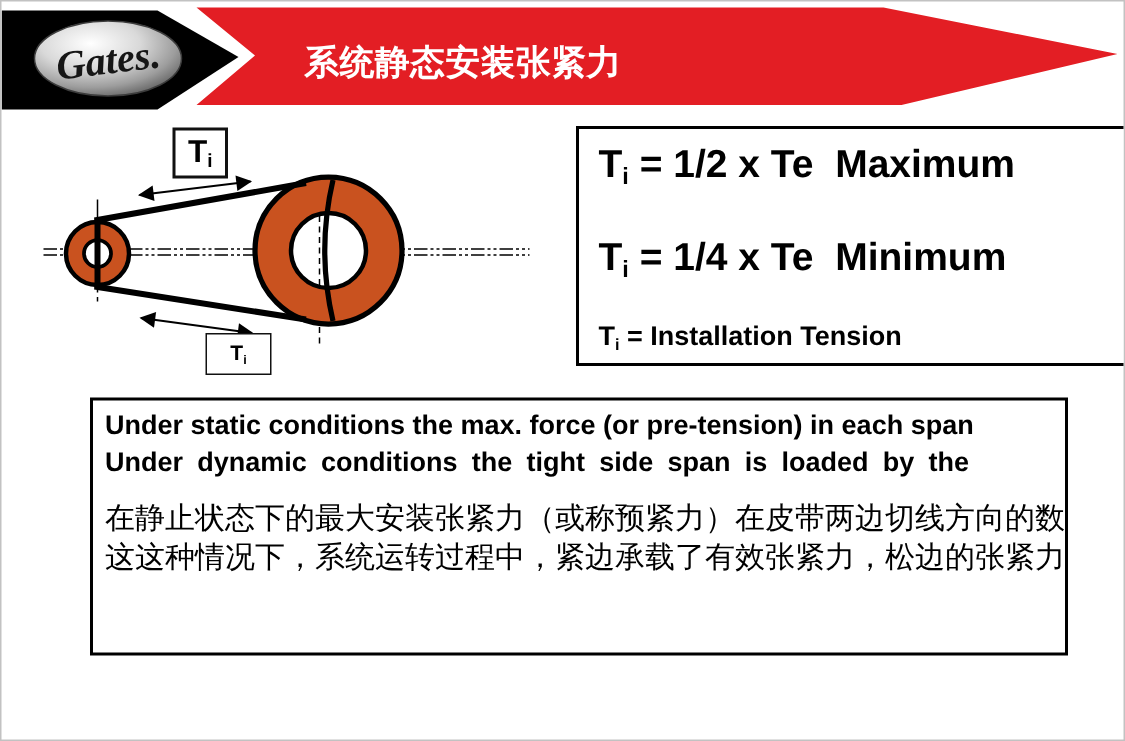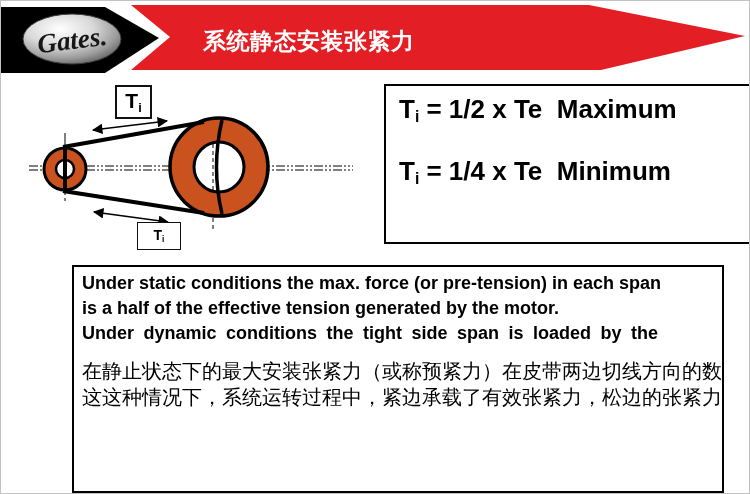--- a/index.html
+++ b/index.html
@@ -45,23 +45,23 @@
     border:2px solid #000;box-sizing:border-box;background:#fff;
   }
   .fline{position:absolute;left:13px;font-weight:bold;white-space:pre;}
   .fline span, .fline sub{white-space:pre;}
   .fline-1{top:8px;font-size:26px;}
   .fline-2{top:70px;font-size:26px;}
   .fline-3{top:128px;font-size:18px;}
 
   
   .info-box{
-    position:absolute;left:59px;top:264px;width:652px;height:228px;
+    position:absolute;left:59px;top:264px;width:652px;height:172px;
     border:2px solid #000;box-sizing:border-box;background:#fff;
-    padding:4px 8px 0 8px;overflow:hidden;margin-left:12px;
+    padding:4px 8px 0 8px;overflow:hidden;
   }
   .en-line{font-weight:bold;font-size:18px;line-height:25px;white-space:nowrap;}
   .en-just{word-spacing:4.5px;}
   .cn-block{margin-top:12px;}
   .cn-line{
     font-family:"Liberation Serif", serif;
     font-size:20px;line-height:26px;white-space:nowrap;
   }
   .cn-frac{font-family:"Liberation Sans", sans-serif;font-weight:bold;font-size:19px;}
 </style>
@@ -122,26 +122,26 @@
   <div class="ti-box ti-top" data-name="ti-label-top">
     <span data-name="ti-label-top-text"><span>T</span><sub class="sub">i</sub></span>
   </div>
   <div class="ti-box ti-bottom" data-name="ti-label-bottom">
     <span data-name="ti-label-bottom-text"><span>T</span><sub class="sub">i</sub></span>
   </div>
 
   <div class="formula-box" data-name="formula-box">
     <div class="fline fline-1" data-name="formula-line-1"><span>T</span><sub class="sub">i</sub><span> = 1/2 x Te  Maximum</span></div>
     <div class="fline fline-2" data-name="formula-line-2"><span>T</span><sub class="sub">i</sub><span> = 1/4 x Te  Minimum</span></div>
+    <div class="fline fline-3" data-name="formula-line-3"><span>T</span><sub class="sub">i</sub><span> = Installation Tension</span></div>
   </div>
 
   <div class="info-box" data-name="info-box">
     <div data-name="english-paragraph">
       <div class="en-line" data-name="en-line-1">Under static conditions the max. force (or pre-tension) in each span</div>
-      <div class="en-line" data-name="en-line-2">is a half of the effective tension generated by the motor.</div>
       <div class="en-line en-just" data-name="en-line-3">Under dynamic conditions the tight side span is loaded by the</div>
     </div>
     <div class="cn-block" data-name="chinese-paragraph">
       <div class="cn-line" data-name="cn-line-1">在静止状态下的最大安装张紧力（或称预紧力）在皮带两边切线方向的数</div>
       <div class="cn-line" data-name="cn-line-3">这这种情况下，系统运转过程中，紧边承载了有效张紧力，松边的张紧力</div>
     </div>
   </div>
 
 </div>
 

